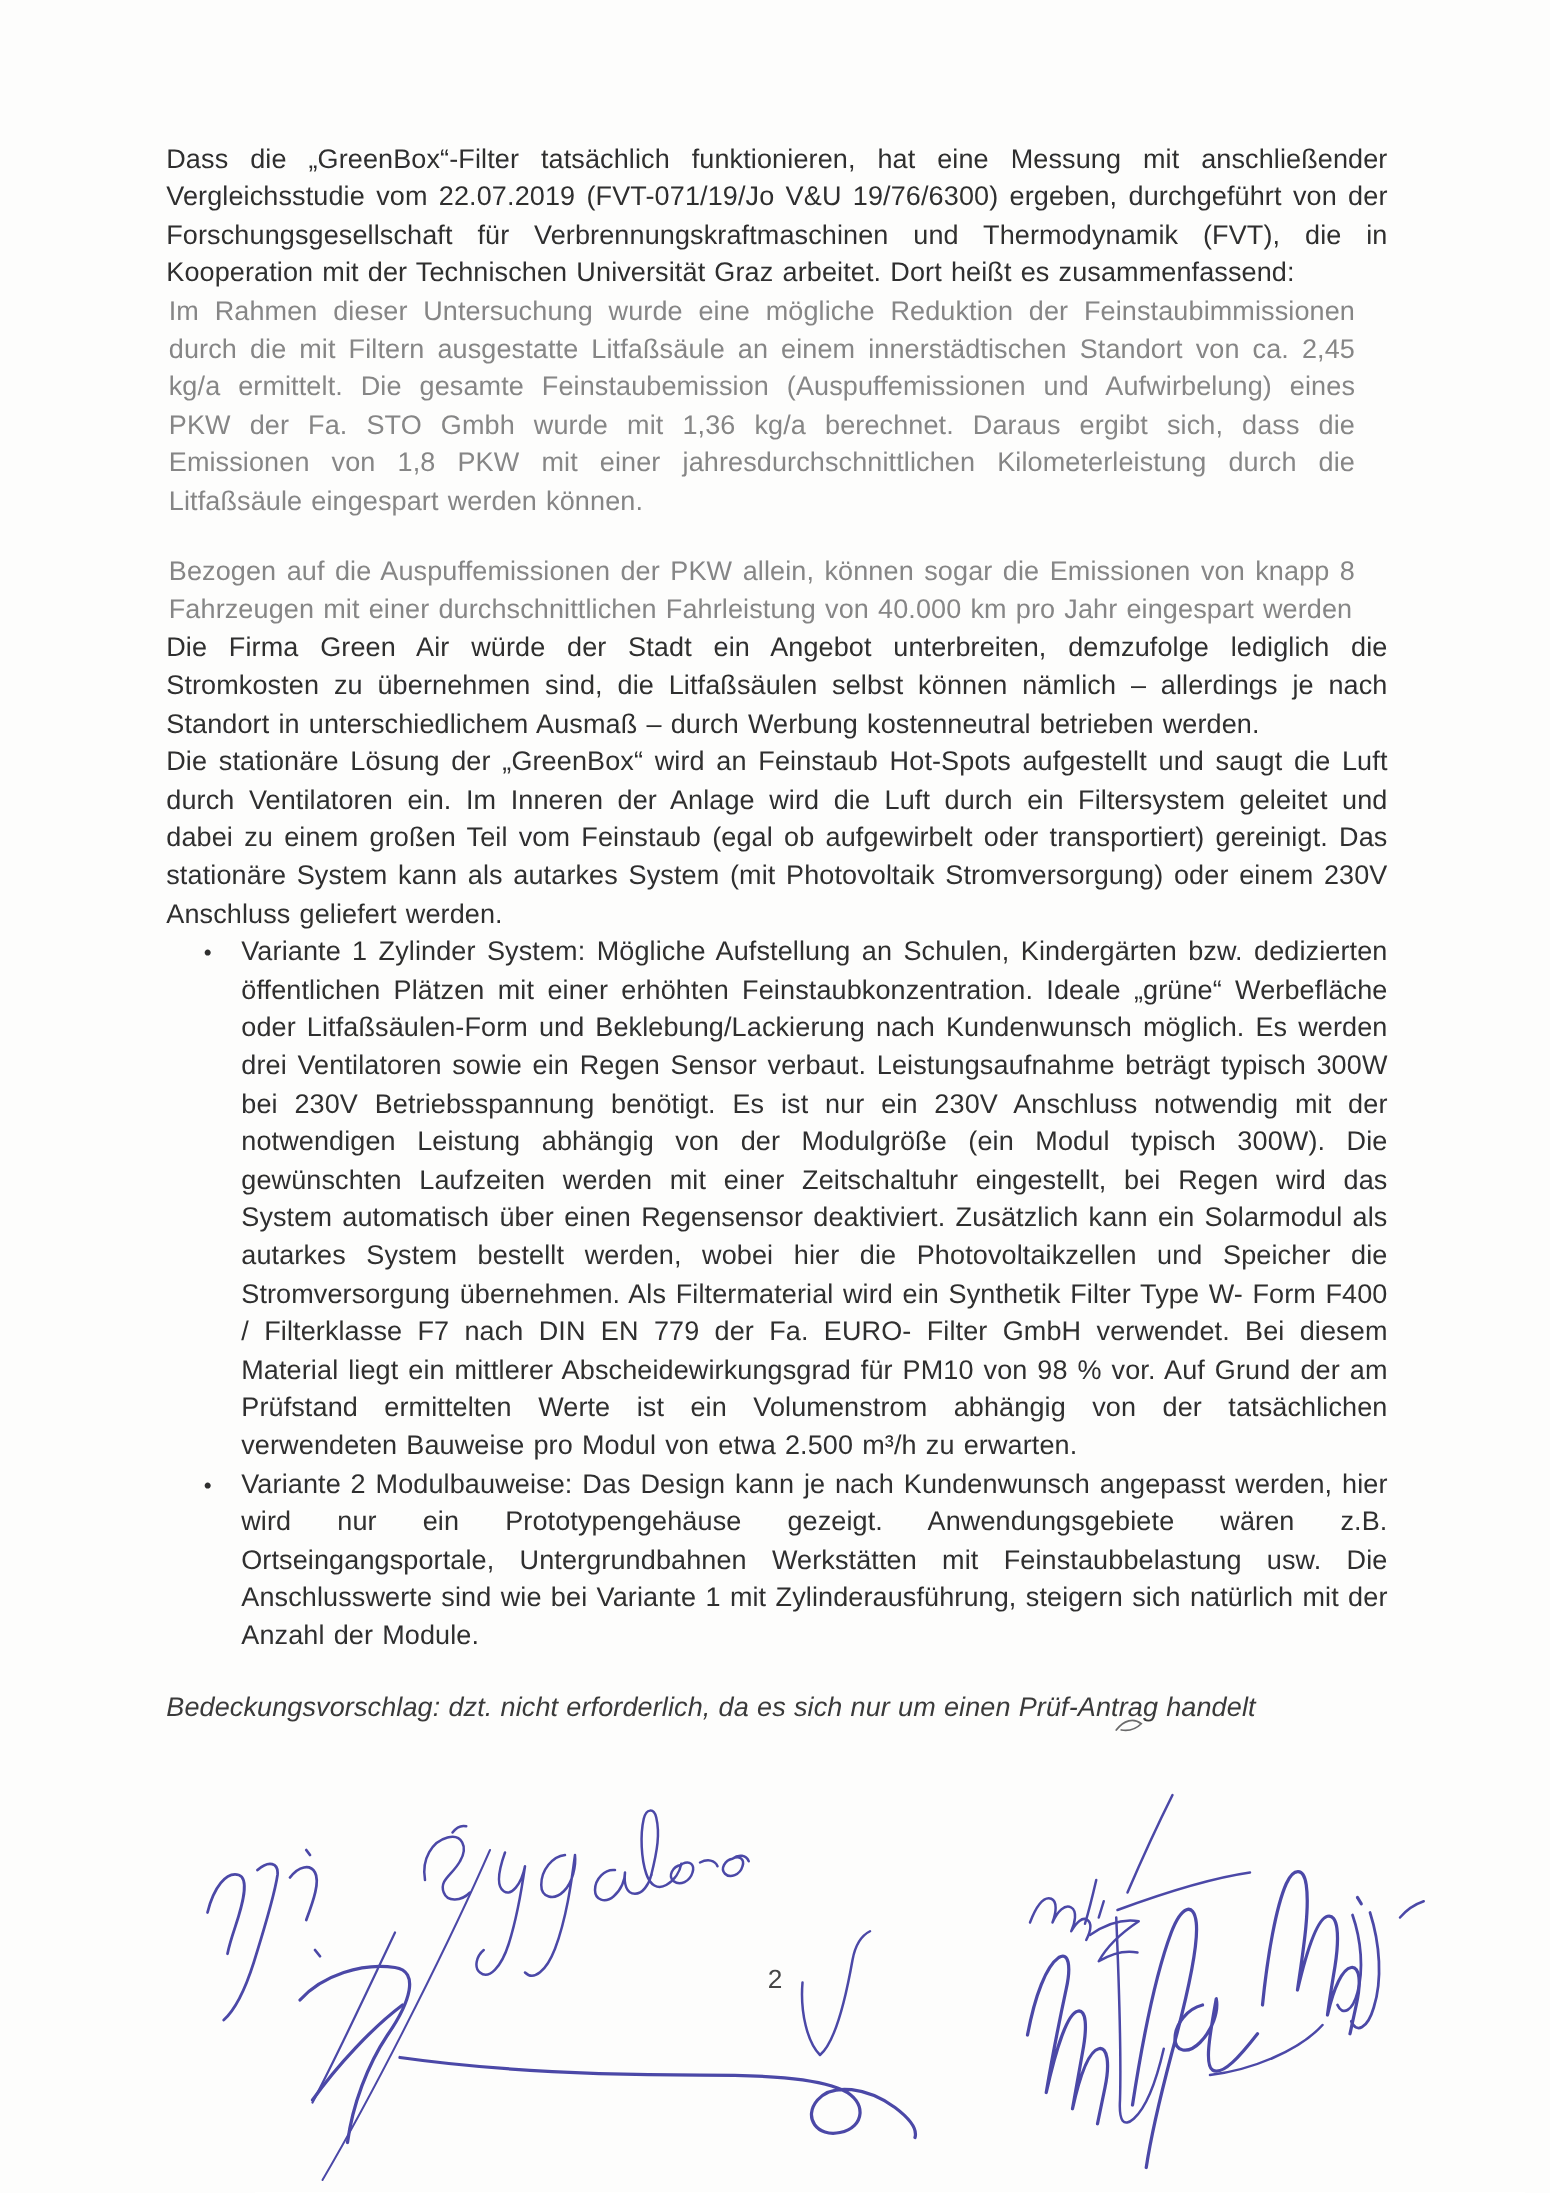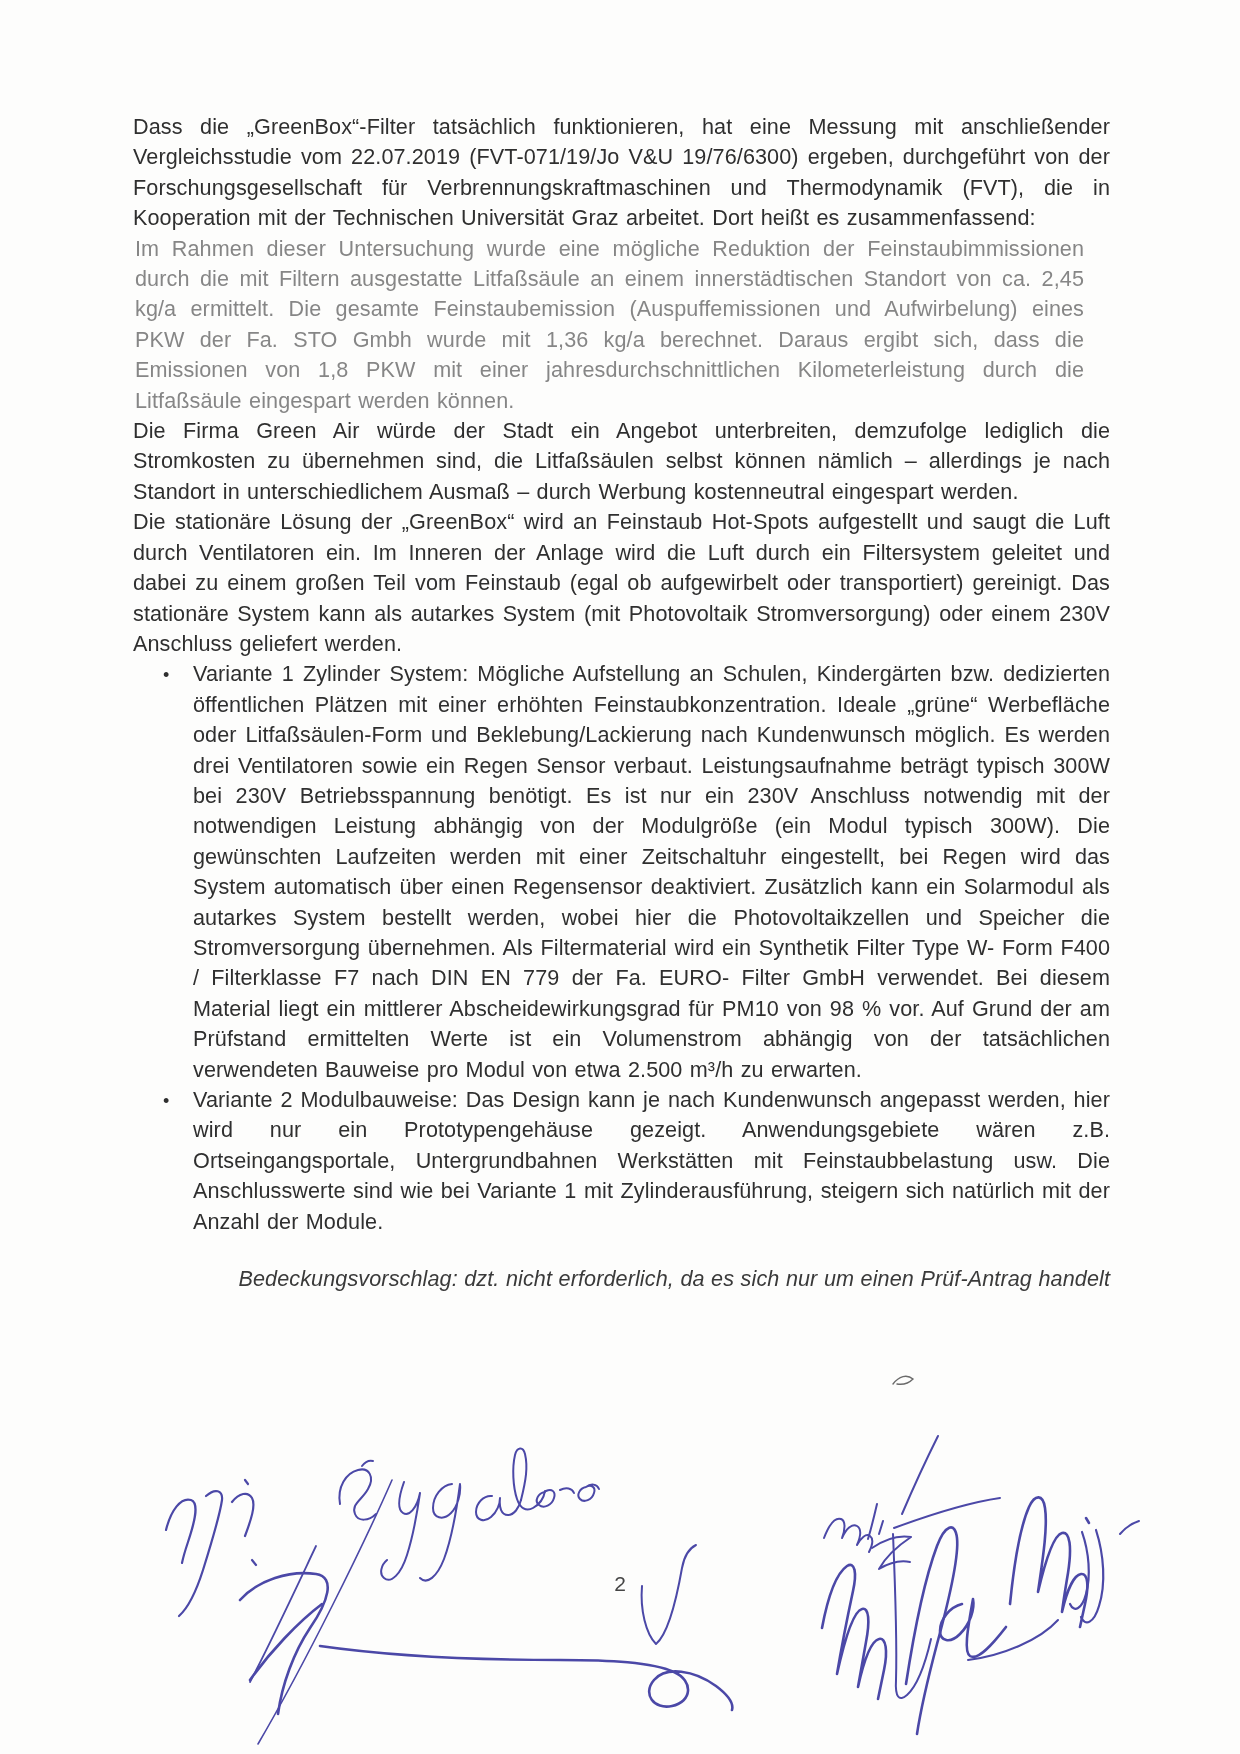--- a/index.html
+++ b/index.html
@@ -23,21 +23,21 @@
   .quote{color:#868686;margin:0 26px 0 2px;}
   .quote p{margin:0;}
   .quote p + p{margin-top:26px;}
   .bullets{list-style:none;margin:0;padding:0;}
   .bullets li{position:relative;padding-left:60px;}
   .bullets .marker{position:absolute;left:30px;top:1px;font-size:18px;color:#2f2f2f;}
   .note{
     margin-top:27px;
     font-style:italic;
     color:#3a3a3a;
-    text-align:right;
+    text-align:left;
     word-spacing:0.4px;
   }
   .page-number{
     position:absolute;left:0;top:1572px;width:1240px;
     text-align:center;font-size:21px;color:#454545;
   }
   .signatures{
     position:absolute;left:0;top:0;width:1240px;height:1754px;
     pointer-events:none;
   }
@@ -46,23 +46,24 @@
 <body>
 
 <div class="page">
 
   <div class="body-text">
 
     <p class="para">Dass die „GreenBox“-Filter tatsächlich funktionieren, hat eine Messung mit anschließender Vergleichsstudie vom 22.07.2019 (FVT-071/19/Jo V&amp;U 19/76/6300) ergeben, durchgeführt von der Forschungsgesellschaft für Verbrennungskraftmaschinen und Thermodynamik (FVT), die in Kooperation mit der Technischen Universität Graz arbeitet. Dort heißt es zusammenfassend:</p>
 
     <div class="quote">
       <p>Im Rahmen dieser Untersuchung wurde eine mögliche Reduktion der Feinstaubimmissionen durch die mit Filtern ausgestatte Litfaßsäule an einem innerstädtischen Standort von ca. 2,45 kg/a ermittelt. Die gesamte Feinstaubemission (Auspuffemissionen und Aufwirbelung) eines PKW der Fa. STO Gmbh wurde mit 1,36 kg/a berechnet. Daraus ergibt sich, dass die Emissionen von 1,8 PKW mit einer jahresdurchschnittlichen Kilometerleistung durch die Litfaßsäule eingespart werden können.</p>
+      <p>Bezogen auf die Auspuffemissionen der PKW allein, können sogar die Emissionen von knapp 8 Fahrzeugen mit einer durchschnittlichen Fahrleistung von 40.000 km pro Jahr eingespart werden</p>
     </div>
 
-    <p class="para">Die Firma Green Air würde der Stadt ein Angebot unterbreiten, demzufolge lediglich die Stromkosten zu übernehmen sind, die Litfaßsäulen selbst können nämlich – allerdings je nach Standort in unterschiedlichem Ausmaß – durch Werbung kostenneutral eingespart werden.</p>
+    <p class="para">Die Firma Green Air würde der Stadt ein Angebot unterbreiten, demzufolge lediglich die Stromkosten zu übernehmen sind, die Litfaßsäulen selbst können nämlich – allerdings je nach Standort in unterschiedlichem Ausmaß – durch Werbung kostenneutral betrieben werden.</p>
 
     <p class="para">Die stationäre Lösung der „GreenBox“ wird an Feinstaub Hot-Spots aufgestellt und saugt die Luft durch Ventilatoren ein. Im Inneren der Anlage wird die Luft durch ein Filtersystem geleitet und dabei zu einem großen Teil vom Feinstaub (egal ob aufgewirbelt oder transportiert) gereinigt. Das stationäre System kann als autarkes System (mit Photovoltaik Stromversorgung) oder einem 230V Anschluss geliefert werden.</p>
 
     <ul class="bullets">
       <li>
         <span class="marker">•</span>
         <span>Variante 1 Zylinder System: Mögliche Aufstellung an Schulen, Kindergärten bzw. dedizierten öffentlichen Plätzen mit einer erhöhten Feinstaubkonzentration. Ideale „grüne“ Werbefläche oder Litfaßsäulen-Form und Beklebung/Lackierung nach Kundenwunsch möglich. Es werden drei Ventilatoren sowie ein Regen Sensor verbaut. Leistungsaufnahme beträgt typisch 300W bei 230V Betriebsspannung benötigt. Es ist nur ein 230V Anschluss notwendig mit der notwendigen Leistung abhängig von der Modulgröße (ein Modul typisch 300W). Die gewünschten Laufzeiten werden mit einer Zeitschaltuhr eingestellt, bei Regen wird das System automatisch über einen Regensensor deaktiviert. Zusätzlich kann ein Solarmodul als autarkes System bestellt werden, wobei hier die Photovoltaikzellen und Speicher die Stromversorgung übernehmen. Als Filtermaterial wird ein Synthetik Filter Type W- Form F400 / Filterklasse F7 nach DIN EN 779 der Fa. EURO- Filter GmbH verwendet. Bei diesem Material liegt ein mittlerer Abscheidewirkungsgrad für PM10 von 98 % vor. Auf Grund der am Prüfstand ermittelten Werte ist ein Volumenstrom abhängig von der tatsächlichen verwendeten Bauweise pro Modul von etwa 2.500 m³/h zu erwarten.</span>
       </li>
       <li>
         <span class="marker">•</span>

